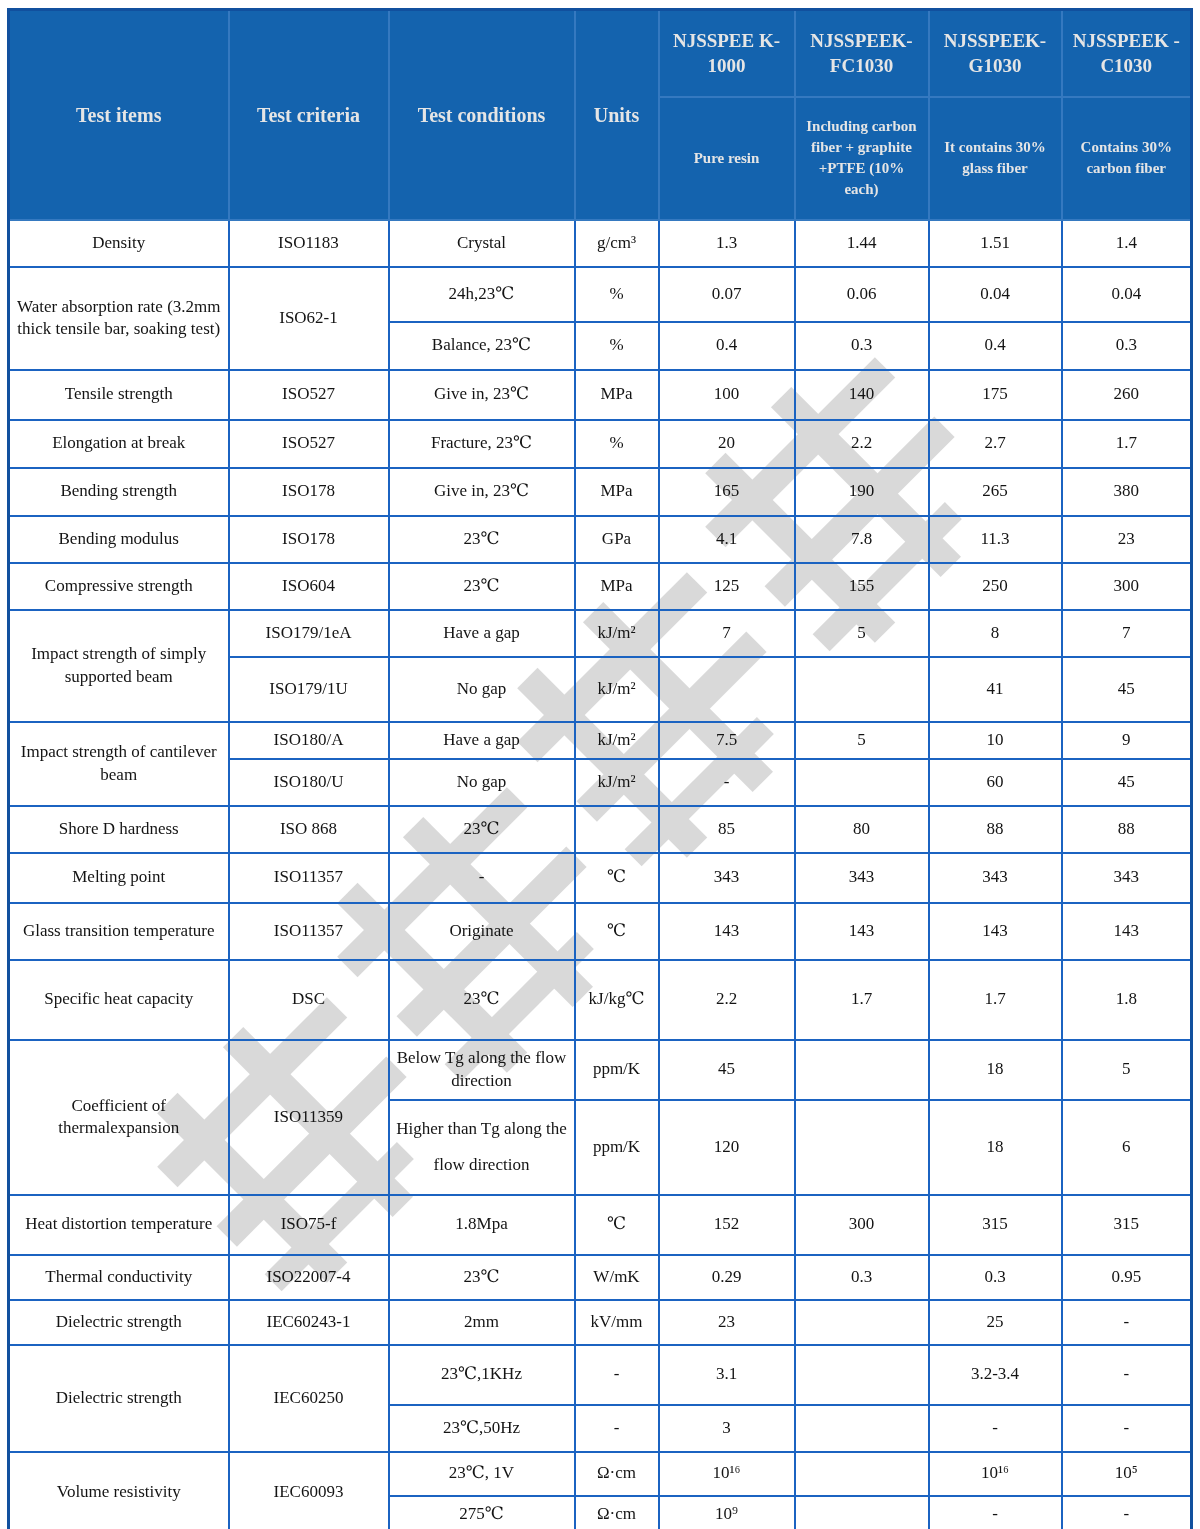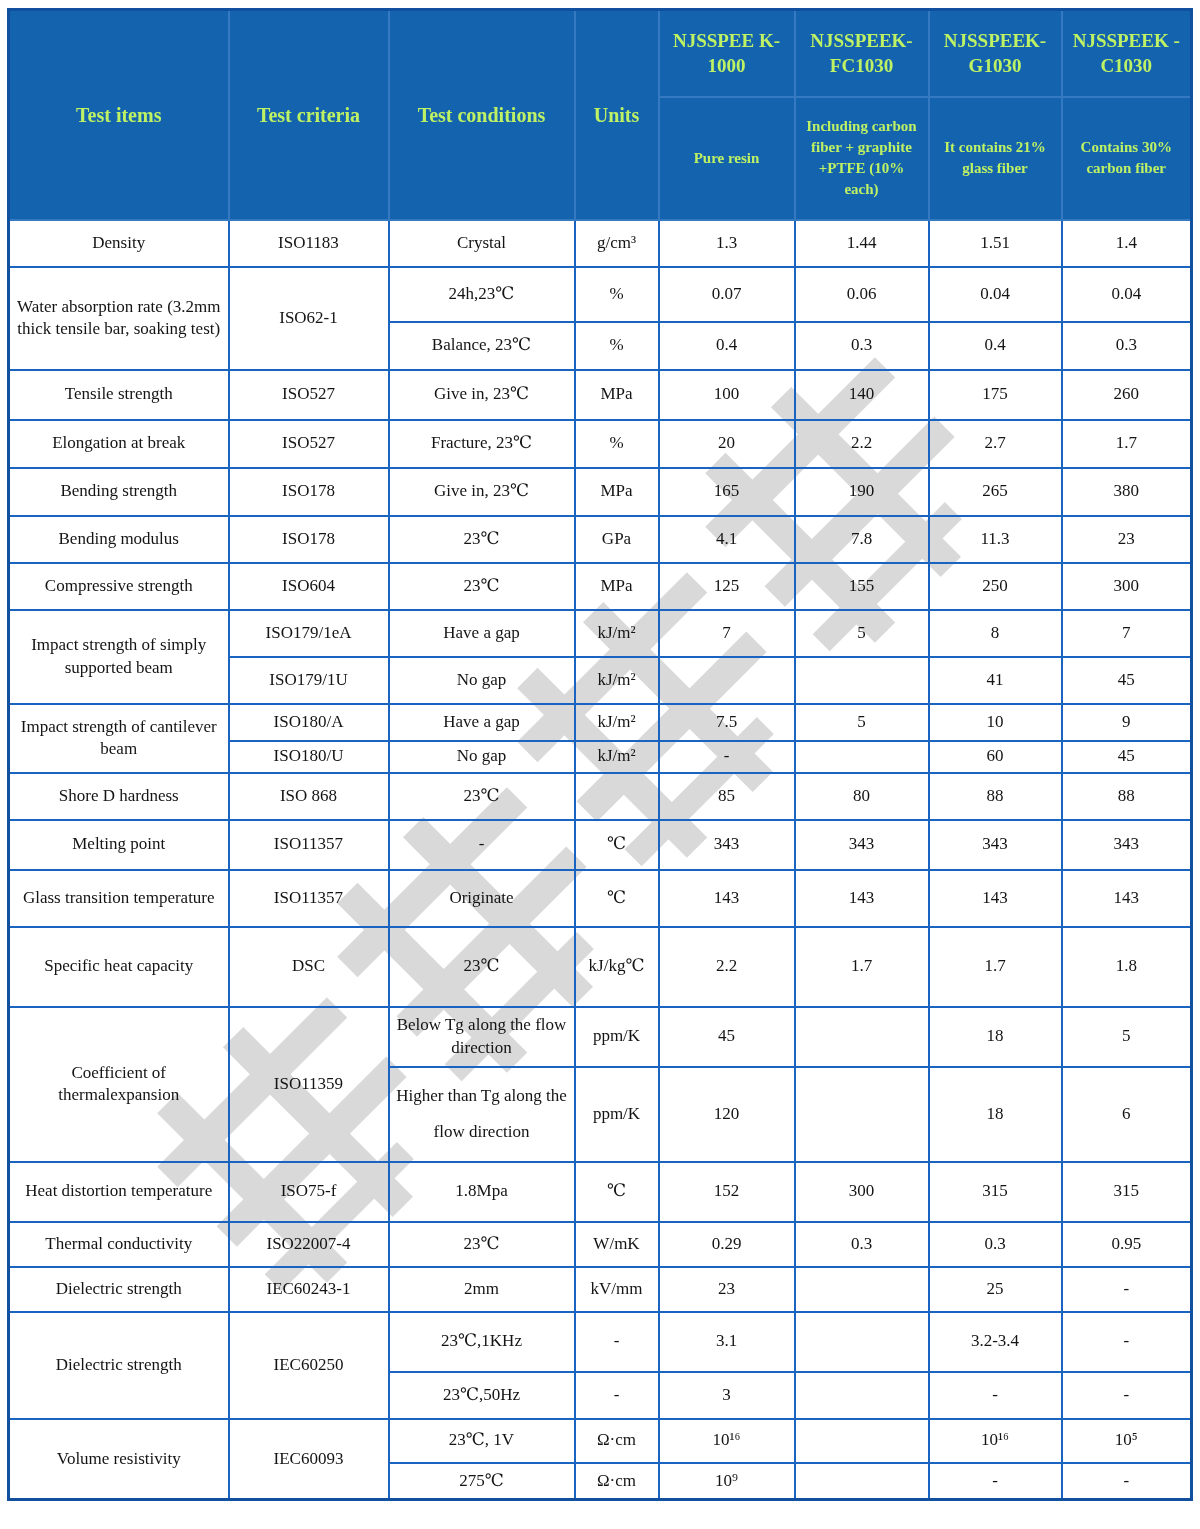--- a/index.html
+++ b/index.html
@@ -12,21 +12,21 @@
       linear-gradient(#d9d9d9,#d9d9d9) 0 18%/100% 12% no-repeat,
       linear-gradient(#d9d9d9,#d9d9d9) 0 58%/100% 12% no-repeat,
       linear-gradient(#d9d9d9,#d9d9d9) 18% 0/12% 100% no-repeat,
       linear-gradient(#d9d9d9,#d9d9d9) 62% 0/12% 100% no-repeat,
       linear-gradient(#d9d9d9,#d9d9d9) 0 88%/78% 10% no-repeat;}
   table.spec{position:absolute;left:7px;top:8px;z-index:1;width:1184px;
     border-collapse:collapse;table-layout:fixed;border:3px solid #11509e;}
   td,th{border:2px solid #1b63c1;text-align:center;vertical-align:middle;
     padding:2px 5px;font-size:17px;color:#141414;line-height:1.3;
     overflow:hidden;word-wrap:break-word;background:transparent;}
-  th{background:#1463ae;color:#bef264;font-weight:bold;border-color:#3579c0;font-size:20px;}
+  th{background:#1463ae;color:#e5e5e5;font-weight:bold;border-color:#3579c0;font-size:20px;}
   th.pname{font-size:19px;line-height:1.35;}
   th.pdesc{font-size:15px;line-height:1.4;}
   td.cond{}
   td.loose{line-height:2.1;margin-top:48px;}
 </style>
 </head>
 <body>
 
 <div class="page">
 
@@ -55,21 +55,21 @@
         <th rowspan="2">Test conditions</th>
         <th rowspan="2">Units</th>
         <th class="pname">NJSSPEE K-1000</th>
         <th class="pname">NJSSPEEK-FC1030</th>
         <th class="pname">NJSSPEEK-G1030</th>
         <th class="pname">NJSSPEEK -C1030</th>
       </tr>
       <tr style="height:123px">
         <th class="pdesc">Pure resin</th>
         <th class="pdesc">Including carbon fiber + graphite +PTFE (10% each)</th>
-        <th class="pdesc">It contains 21% glass fiber</th>
+        <th class="pdesc">It contains 30% glass fiber</th>
         <th class="pdesc">Contains 30% carbon fiber</th>
       </tr>
 
       <tr style="height:47px">
         <td>Density</td>
         <td>ISO1183</td>
         <td class="cond">Crystal</td>
         <td>g/cm³</td>
         <td>1.3</td>
         <td>1.44</td>
@@ -154,41 +154,41 @@
       <tr style="height:47px">
         <td rowspan="2">Impact strength of simply supported beam</td>
         <td>ISO179/1eA</td>
         <td class="cond">Have a gap</td>
         <td>kJ/m²</td>
         <td>7</td>
         <td>5</td>
         <td>8</td>
         <td>7</td>
       </tr>
-      <tr style="height:47px">
+      <tr style="height:65px">
         <td>ISO179/1U</td>
         <td class="cond">No gap</td>
         <td>kJ/m²</td>
         <td></td>
         <td></td>
         <td>41</td>
         <td>45</td>
       </tr>
 
       <tr style="height:37px">
         <td rowspan="2">Impact strength of cantilever beam</td>
         <td>ISO180/A</td>
         <td class="cond">Have a gap</td>
         <td>kJ/m²</td>
         <td>7.5</td>
         <td>5</td>
         <td>10</td>
         <td>9</td>
       </tr>
-      <tr style="height:32px">
+      <tr style="height:47px">
         <td>ISO180/U</td>
         <td class="cond">No gap</td>
         <td>kJ/m²</td>
         <td>-</td>
         <td></td>
         <td>60</td>
         <td>45</td>
       </tr>
 
       <tr style="height:47px">

